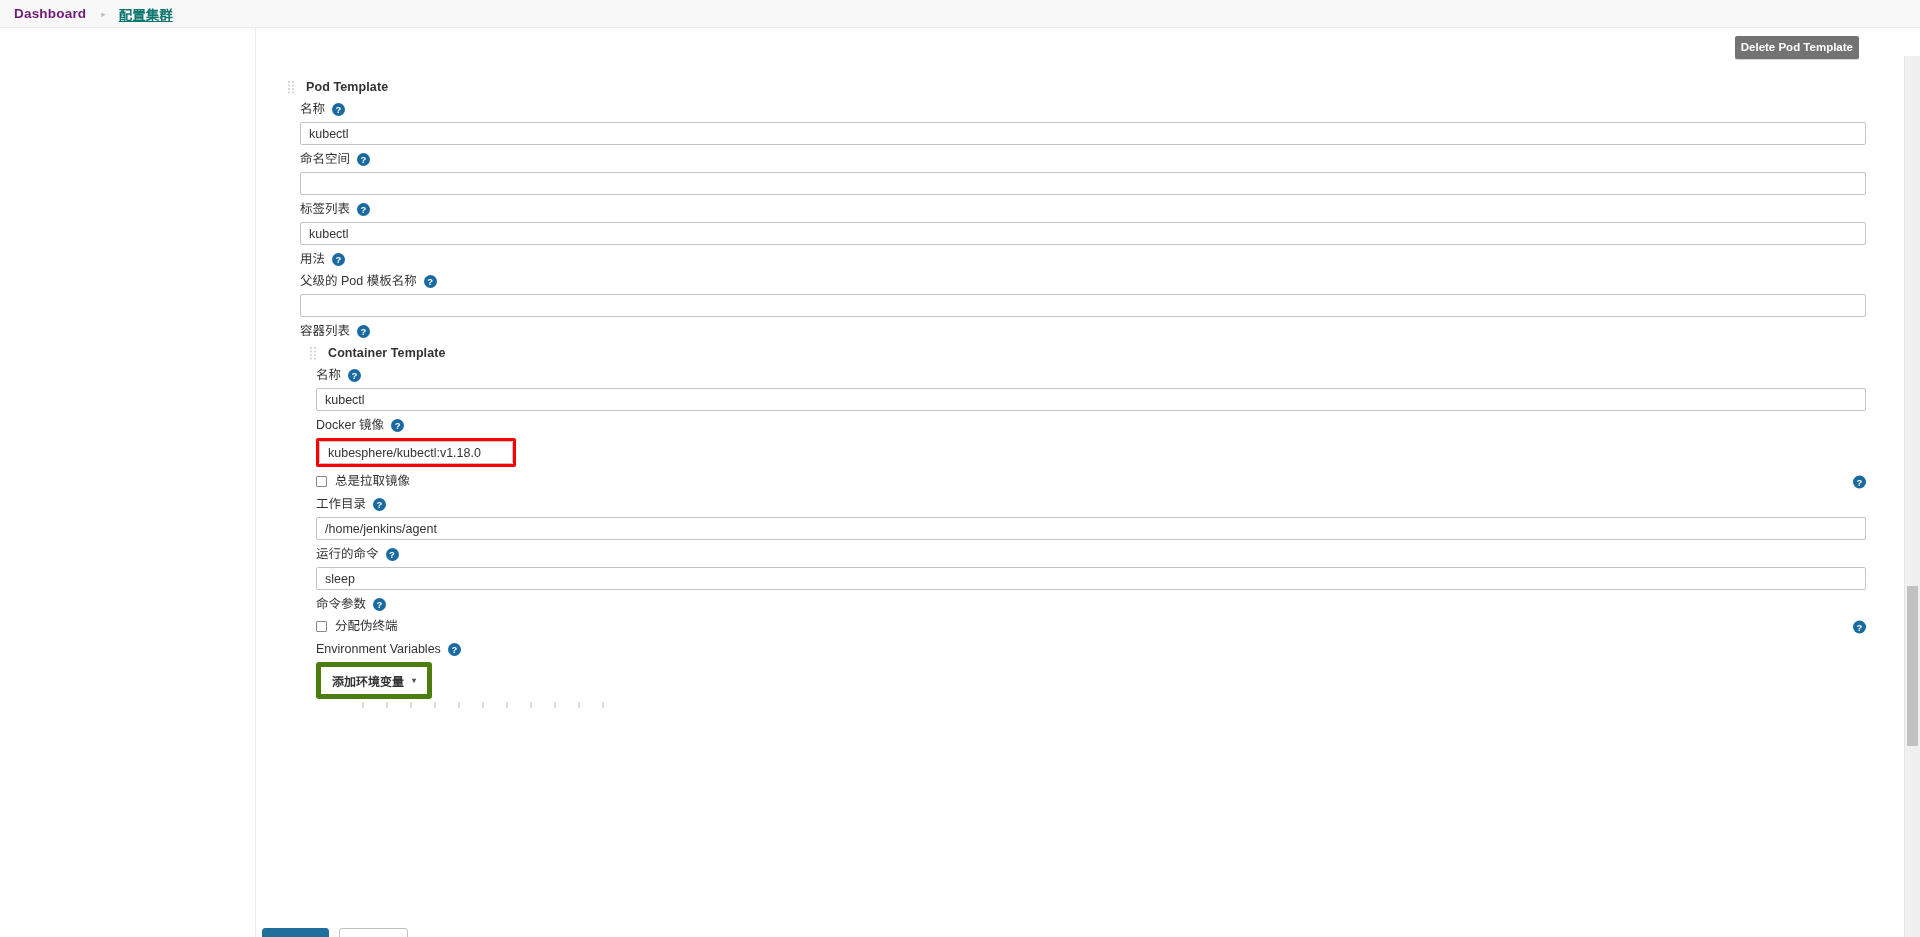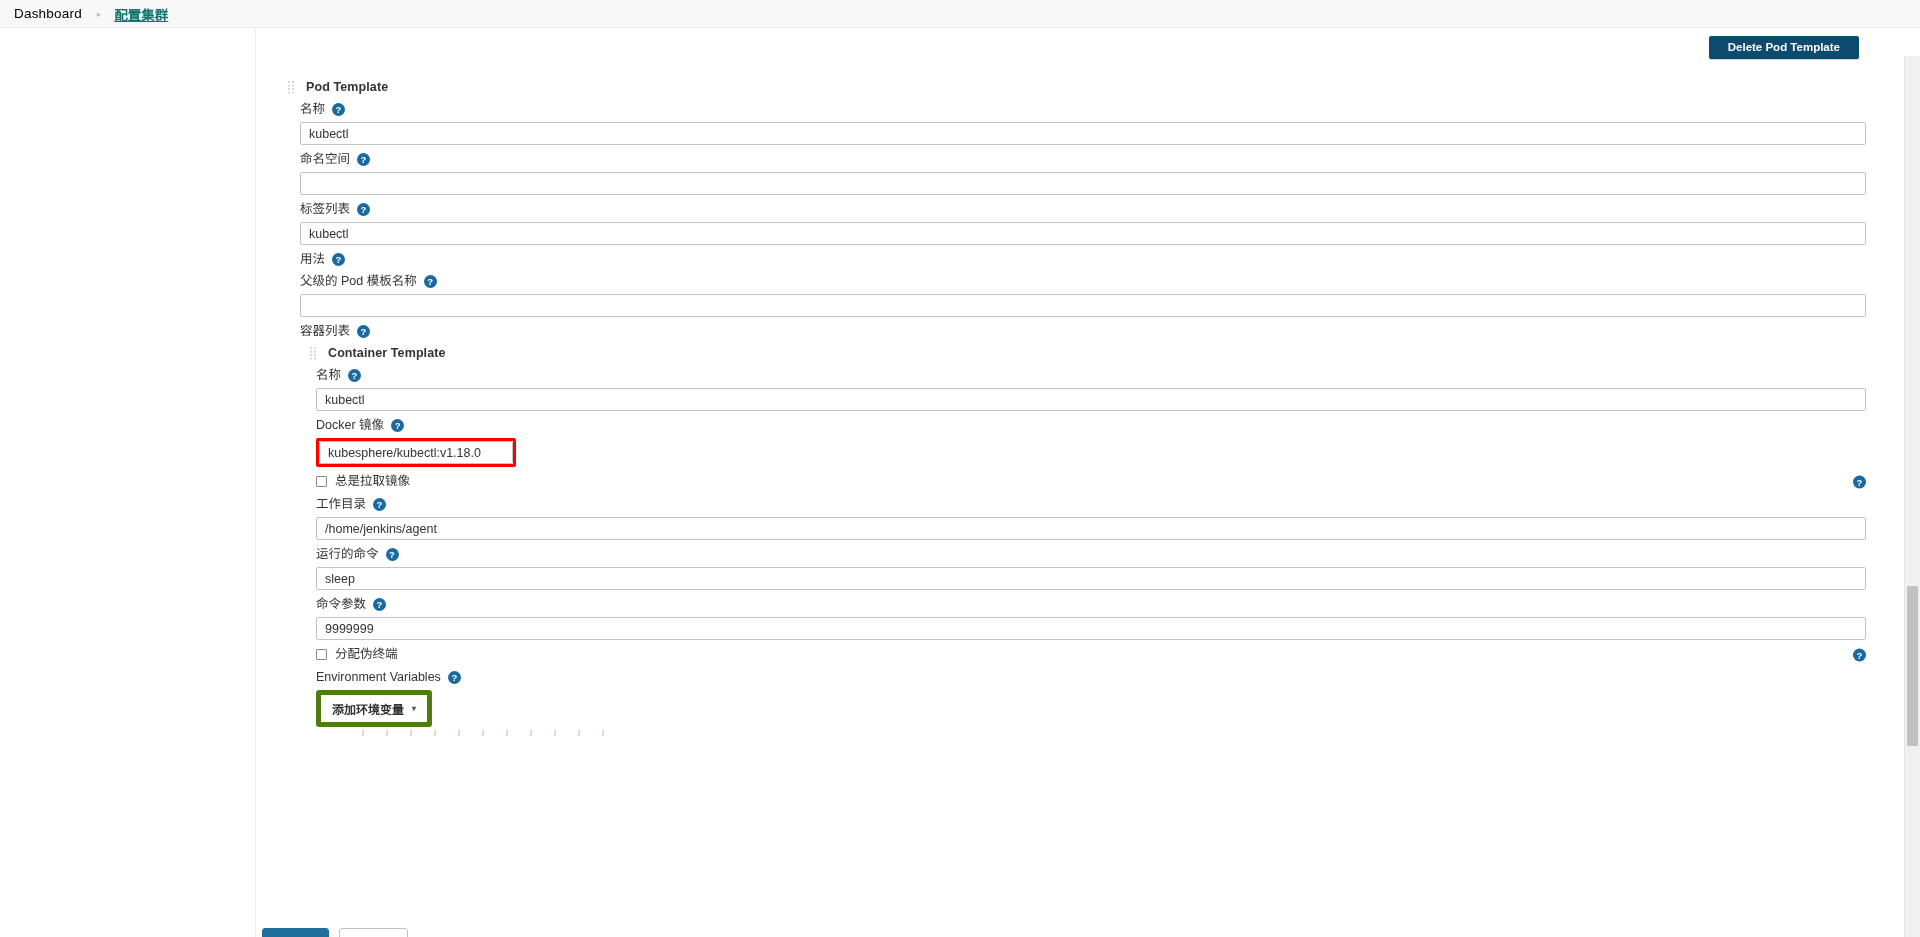--- a/index.html
+++ b/index.html
@@ -20,23 +20,23 @@
   .breadcrumb-bar {
     height: 28px;
     background: #f8f8f8;
     border-bottom: 1px solid #ebebeb;
     display: flex;
     align-items: center;
     padding-left: 14px;
     gap: 6px;
   }
   .crumb-link {
-    color: #000000;
+    color: #701a75;
     font-size: 13.5px;
-    font-weight: 400;
+    font-weight: 700;
     letter-spacing: .2px;
     cursor: pointer;
     text-decoration: none;
   }
   .crumb-sep {
     color: #b9bfc7;
     font-size: 9px;
     padding: 0 7px 0 9px;
     user-select: none;
   }
@@ -61,28 +61,28 @@
     width: 1px;
     height: 909px;
     background: #e8eef0;
   }
 
   
   .delete-btn {
     position: absolute;
     right: 61px;
     top: 8px;
-    background: #0c4a6e;
+    background: #737373;
     color: #ffffff;
     border: none;
     border-radius: 2px;
     font-family: "Liberation Sans", sans-serif;
     font-size: 11.5px;
     font-weight: 700;
-    padding: 5px 19px 6px;
+    padding: 5px 6px 6px;
     cursor: pointer;
     white-space: nowrap;
     box-shadow: 0 1px 1px rgba(0,0,0,.18);
   }
 
   
   .form-area {
     position: absolute;
     left: 288px;
     top: 52px;
@@ -441,21 +441,20 @@
         <span class="help-icon">?</span>
       </div>
       <input class="text-input" type="text" value="sleep" style="">
     </div>
 
     <div class="field nested">
       <div class="field-label">
         <span class="label-text">命令参数</span>
         <span class="help-icon">?</span>
       </div>
-      <input class="text-input" type="text" value="9999999" style="">
     </div>
 
     <div class="check-row wide">
       <input class="cbx" type="checkbox" id="cb-tty" style="">
       <label class="cbx-label" for="cb-tty">分配伪终端</label>
       <span class="help-icon row-help">?</span>
     </div>
 
     <div class="field nested">
       <div class="field-label">

